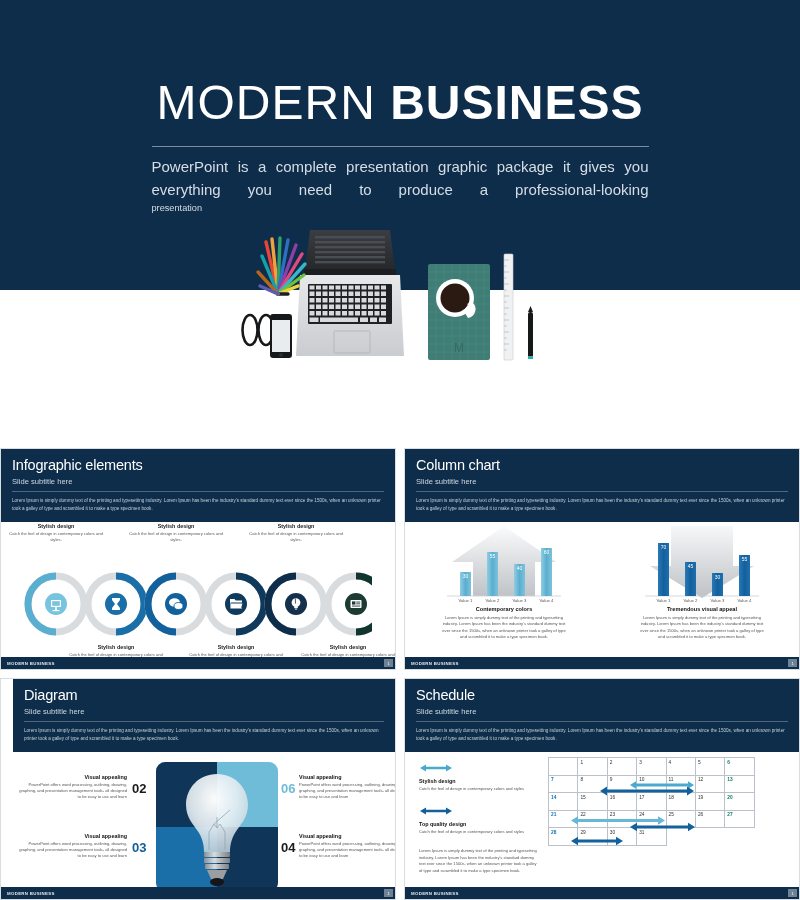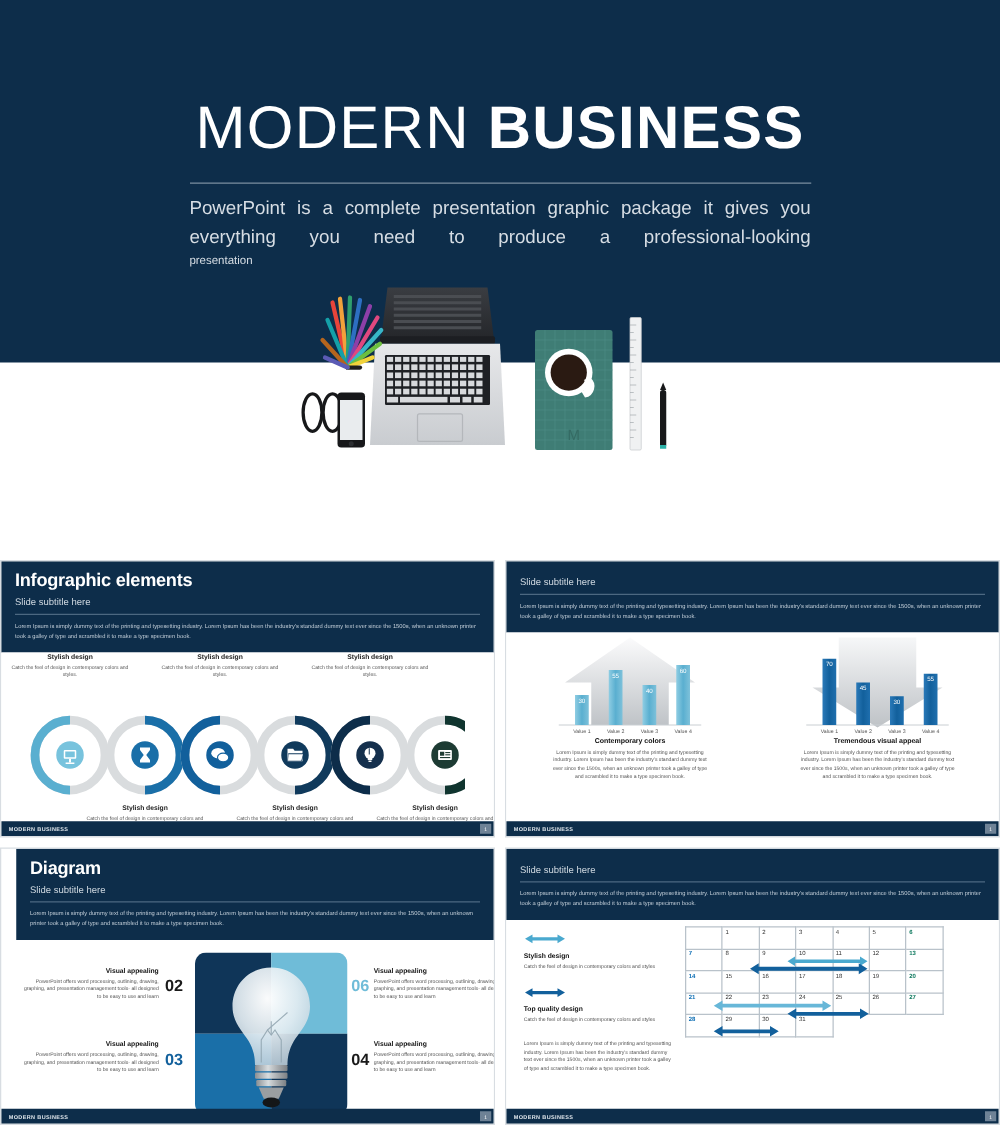--- a/index.html
+++ b/index.html
@@ -37,21 +37,21 @@
   .slide {
     position:absolute; width:396px; height:222px;
     background:#fff; border:1px solid #d8dde2; overflow:hidden;
   }
   .s-tl { left:0;   top:0; }
   .s-tr { left:404px; top:0; }
   .s-bl { left:0;   top:230px;padding-left:12px; }
   .s-br { left:404px; top:230px; }
 
   .slide-header { background:#0d2d4a; padding:8px 11px 9px 11px; }
-  .slide-title { font-size:14.5px; font-weight:700; color:#fff; letter-spacing:-0.2px; }
+  .slide-title { font-size:14.5px; font-weight:400; color:#fff; letter-spacing:-0.2px; }
   .slide-sub { font-size:7.6px; color:#cfd8e0; margin-top:4px; font-weight:400; }
   .hdr-rule { height:1px; background:#4c6881; margin:5px 0 5px 0; }
   .hdr-body { font-size:4.6px; color:#c5d0da; line-height:1.75; }
 
   .slide-body { position:relative; height:160px; background:#fff; }
 
   .slide-footer {
     position:absolute; left:0; bottom:0; width:100%; height:12px;
     background:#0d2d4a; display:flex; align-items:center; justify-content:space-between;
     padding:0 2px 0 6px;
@@ -413,20 +413,21 @@
         </div>
       </div>
       <div class="slide-footer">
         <span class="footer-label">MODERN BUSINESS</span>
         <span class="footer-page">1</span>
       </div>
     </div>
 
     <div class="slide s-tr">
       <div class="slide-header">
+        <div class="slide-title">Column chart</div>
         <div class="slide-sub">Slide subtitle here</div>
         <div class="hdr-rule"></div>
         <div class="hdr-body">Lorem Ipsum is simply dummy text of the printing and typesetting industry.  Lorem Ipsum has been the industry's  standard dummy text ever since the 1500s, when  an unknown  printer took a galley of type and scrambled it to make a type specimen book.</div>
       </div>
       <div class="slide-body">
         <div class="cc">
 
           <div class="cc-half cc-left">
             <svg width="198" height="84" viewBox="0 0 198 84">
               <defs>
@@ -594,20 +595,21 @@
         </div>
       </div>
       <div class="slide-footer">
         <span class="footer-label">MODERN BUSINESS</span>
         <span class="footer-page">1</span>
       </div>
     </div>
 
     <div class="slide s-br">
       <div class="slide-header">
+        <div class="slide-title">Schedule</div>
         <div class="slide-sub">Slide subtitle here</div>
         <div class="hdr-rule"></div>
         <div class="hdr-body">Lorem Ipsum is simply dummy text of the printing and typesetting industry.  Lorem Ipsum has been the industry's  standard dummy text ever since the 1500s, when  an unknown  printer took a galley of type and scrambled it to make a type specimen book.</div>
       </div>
       <div class="slide-body">
         <div class="sc">
 
           <div class="sc-left">
             <svg width="34" height="8" viewBox="0 0 34 8">
               <path d="M1,4 L7,0.5 L7,2.7 L27,2.7 L27,0.5 L33,4 L27,7.5 L27,5.3 L7,5.3 L7,7.5 Z" fill="#4aa9cf"></path>

